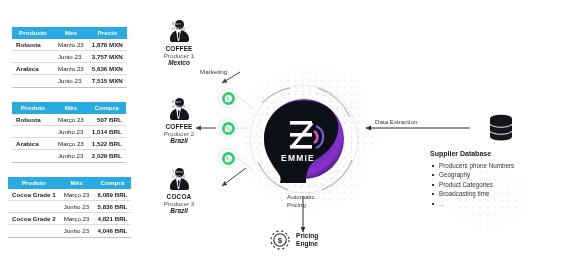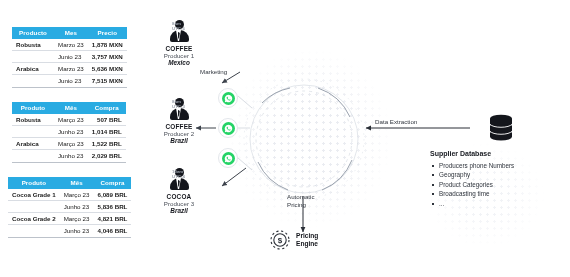--- a/index.html
+++ b/index.html
@@ -332,20 +332,38 @@
     </span>
   </div>
   <div class="wa" id="wa-3">
     <span class="dot">
       <svg width="9" height="9" viewBox="0 0 24 24">
           <path fill="#ffffff" d="M12 2a10 10 0 00-8.6 15.1L2 22l5-1.3A10 10 0 1012 2zm5.3 14c-.2.6-1.2 1.2-1.7 1.2-.5.1-1 .1-1.7-.1-.4-.1-.9-.3-1.5-.6-2.6-1.1-4.3-3.7-4.4-3.9-.1-.2-1-1.4-1-2.6s.6-1.8.9-2.1c.2-.2.5-.3.7-.3h.5c.2 0 .4 0 .6.5l.8 2c.1.2.1.3 0 .5l-.3.4-.3.3c-.1.1-.2.3 0 .5.2.3.8 1.3 1.7 2.1 1.1 1 2 1.3 2.3 1.4.2.1.4.1.5-.1l.7-.8c.2-.2.3-.2.5-.1l2 .9c.2.1.4.2.4.3.1.1.1.5-.1 1z"></path>
         </svg>
     </span>
   </div>
 
+  <div id="hub">
+    <svg width="112" height="112" viewBox="0 0 112 112">
+      <circle cx="56" cy="56" r="40" fill="url(#hubg)"></circle>
+
+      <path d="M50,18 C30,20 16,36 16,56 C16,72 26,84 30,90 C33,94 33,96 32,100 L58,100
+               C58,86 62,80 72,74 C84,66 92,54 90,40 C87,24 70,16 50,18 Z" fill="#0d0f16"></path>
+
+      <g transform="translate(56,52)">
+        <rect x="-14" y="-14" width="22" height="3.6" fill="#ffffff"></rect>
+        <rect x="-14" y="-2" width="22" height="3.6" fill="#ffffff"></rect>
+        <rect x="-14" y="10" width="22" height="3.6" fill="#ffffff"></rect>
+        <path d="M-12,12 L8,-12" stroke="#ffffff" stroke-width="3.4" fill="none"></path>
+        <path d="M10,-4 a7,7 0 0,1 0,12" stroke="#d94fd0" stroke-width="2.6" fill="none"></path>
+        <path d="M12,-9 a12,12 0 0,1 0,22" stroke="#8a6cf0" stroke-width="2.2" fill="none" opacity="0.85"></path>
+      </g>
+      <text x="50" y="78" text-anchor="middle" font-family="Liberation Sans, sans-serif" font-size="8.5" font-weight="bold" letter-spacing="1.2" fill="#ffffff">EMMIE</text>
+    </svg>
+  </div>
 
   <div class="lbl" id="label-marketing">Marketing</div>
   <div class="lbl" id="label-data-extraction">Data Extraction</div>
   <div class="lbl" id="label-automatic-pricing" style="white-space:pre-line;">Automatic
 Pricing</div>
 
   <div id="pricing-engine">
     <svg width="24" height="24" viewBox="0 0 24 24">
       <g fill="none" stroke="#2a2f37" stroke-width="1.1">
         <circle cx="12" cy="12" r="6.2"></circle>

